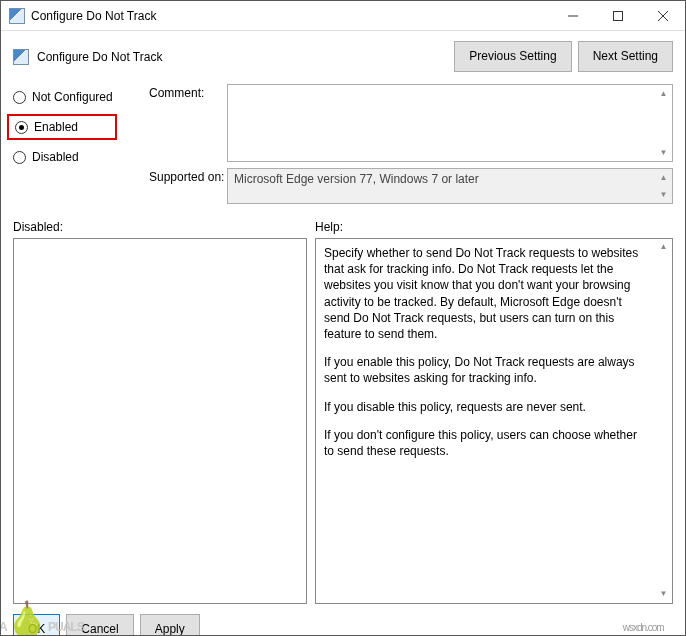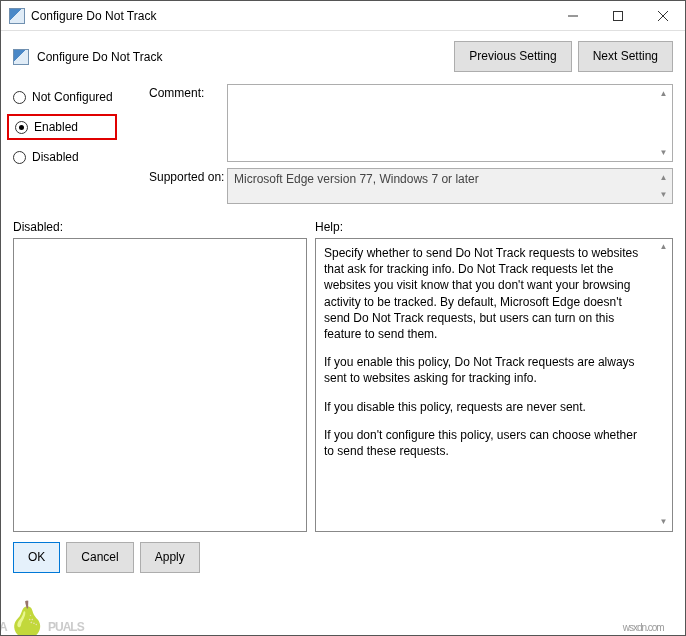--- a/index.html
+++ b/index.html
@@ -161,21 +161,21 @@
     }
     .lower-labels {
       display: flex;
       padding: 10px 12px 4px 12px;
     }
     .lower-labels .lab-left { width: 302px; }
     .lower-area {
       display: flex;
       padding: 0 12px;
       gap: 8px;
-      height: 294px;
+      height: 366px;
     }
     .options-box {
       width: 294px;
       border: 1px solid #888;
       background: #fff;
     }
     .help-box {
       flex: 1;
       border: 1px solid #888;
       background: #fff;

